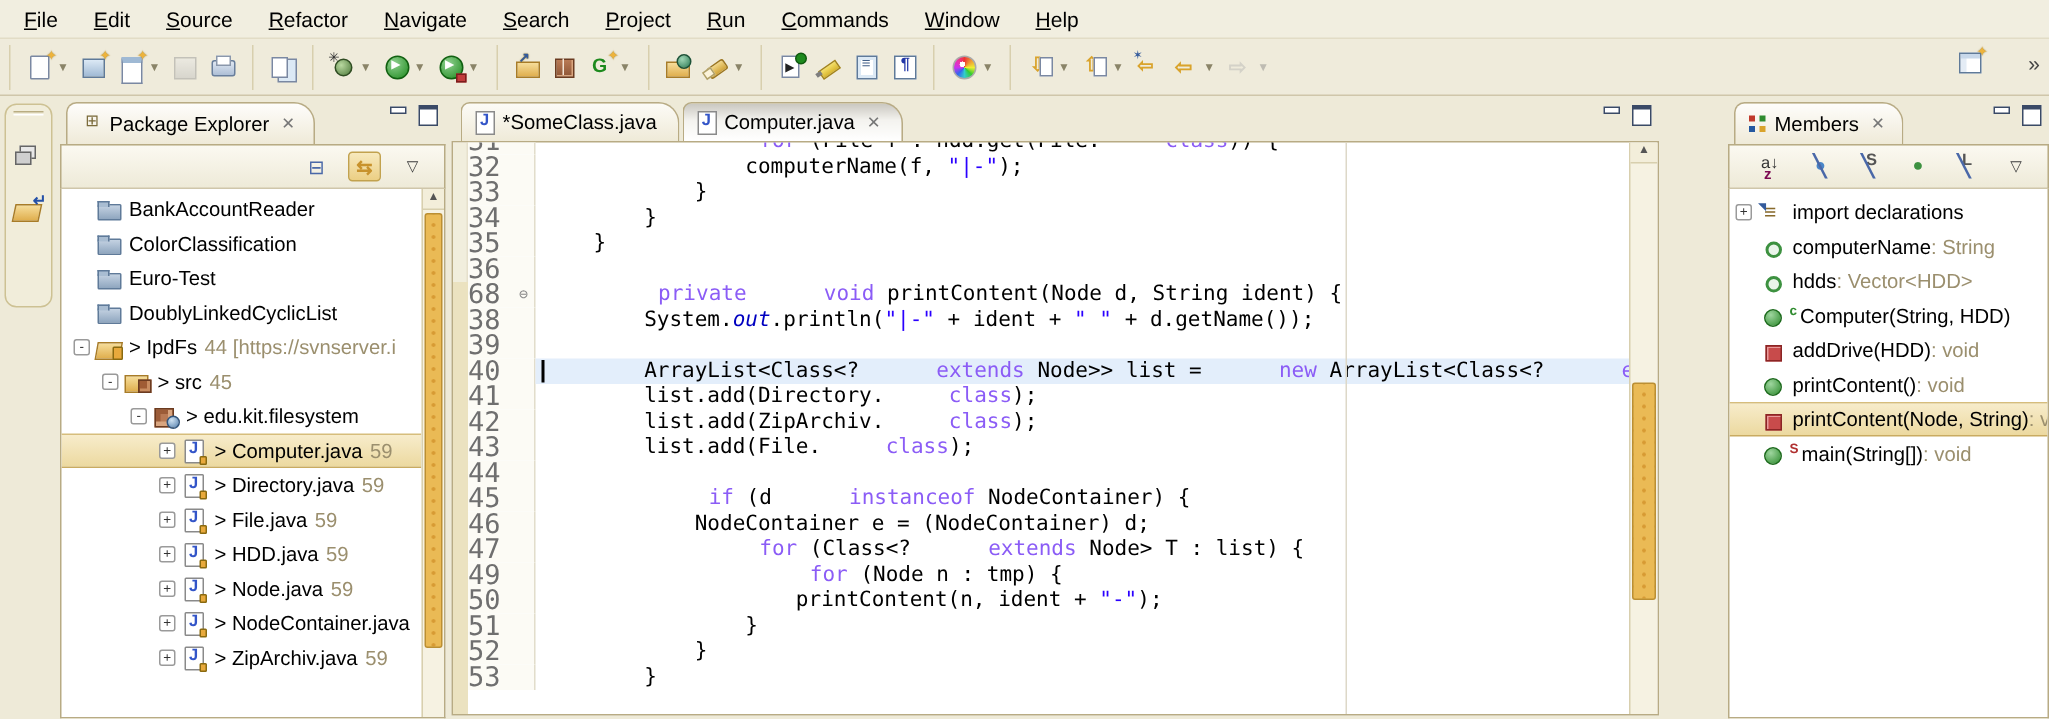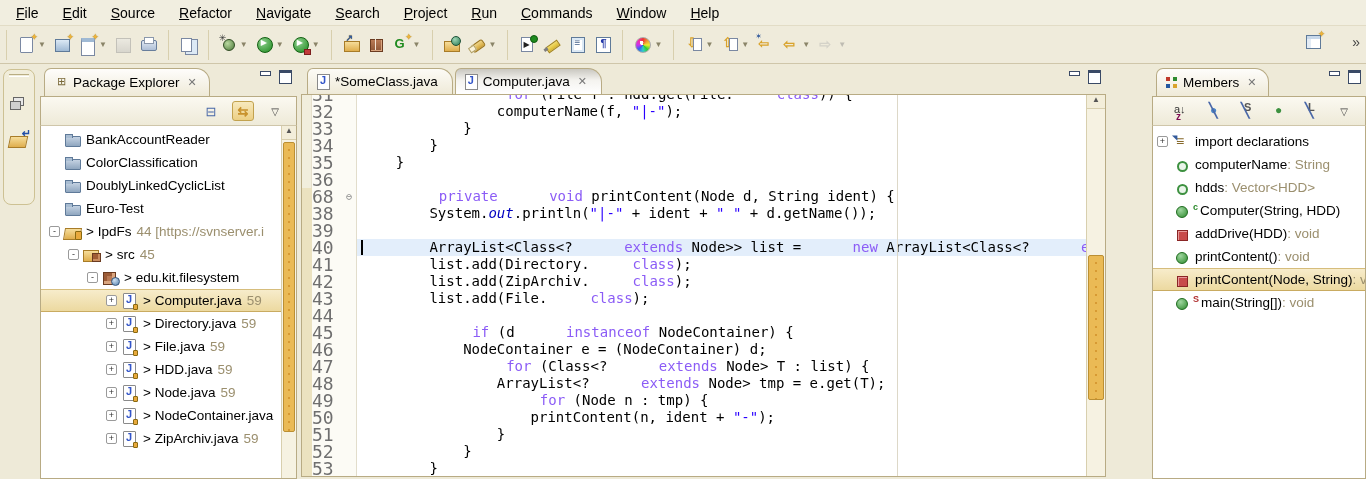--- a/index.html
+++ b/index.html
@@ -344,26 +344,26 @@
             <span class="tlabel">BankAccountReader</span>
           </div>
           <div class="trow" style="padding-left: 8px;">
             <span class="exp-spacer"></span>
             <span class="ticon t-folder"></span>
             <span class="tlabel">ColorClassification</span>
           </div>
           <div class="trow" style="padding-left: 8px;">
             <span class="exp-spacer"></span>
             <span class="ticon t-folder"></span>
+            <span class="tlabel">Euro-Test</span>
+          </div>
+          <div class="trow" style="padding-left: 8px;">
+            <span class="exp-spacer"></span>
+            <span class="ticon t-folder"></span>
             <span class="tlabel">DoublyLinkedCyclicList</span>
-          </div>
-          <div class="trow" style="padding-left: 8px;">
-            <span class="exp-spacer"></span>
-            <span class="ticon t-folder"></span>
-            <span class="tlabel">Euro-Test</span>
           </div>
           <div class="trow" style="padding-left: 8px;">
             <span class="expander">-</span>
             <span class="ticon t-proj"></span>
             <span class="tlabel">&gt; IpdFs</span>
             <span class="tsuffix">44 [https://svnserver.i</span>
           </div>
           <div class="trow" style="padding-left: 27px;">
             <span class="expander">-</span>
             <span class="ticon t-srcpkg"></span>
@@ -537,25 +537,20 @@
             </div>
             <div class="cline">
               <span class="ln">46</span>
               <span class="fold"></span>
               <span class="ct"><span>            NodeContainer e = (NodeContainer) d;</span></span>
             </div>
             <div class="cline">
               <span class="ln">47</span>
               <span class="fold"></span>
               <span class="ct"><span>            </span><span class="tok-k">for</span><span> (Class&lt;? </span><span class="tok-k">extends</span><span> Node&gt; T : list) {</span></span>
-            </div>
-            <div class="cline">
-              <span class="ln">48</span>
-              <span class="fold"></span>
-              <span class="ct"><span>                ArrayList&lt;? </span><span class="tok-k">extends</span><span> Node&gt; tmp = e.get(T);</span></span>
             </div>
             <div class="cline">
               <span class="ln">49</span>
               <span class="fold"></span>
               <span class="ct"><span>                </span><span class="tok-k">for</span><span> (Node n : tmp) {</span></span>
             </div>
             <div class="cline">
               <span class="ln">50</span>
               <span class="fold"></span>
               <span class="ct"><span>                    printContent(n, ident + </span><span class="tok-s">"-"</span><span>);</span></span>

